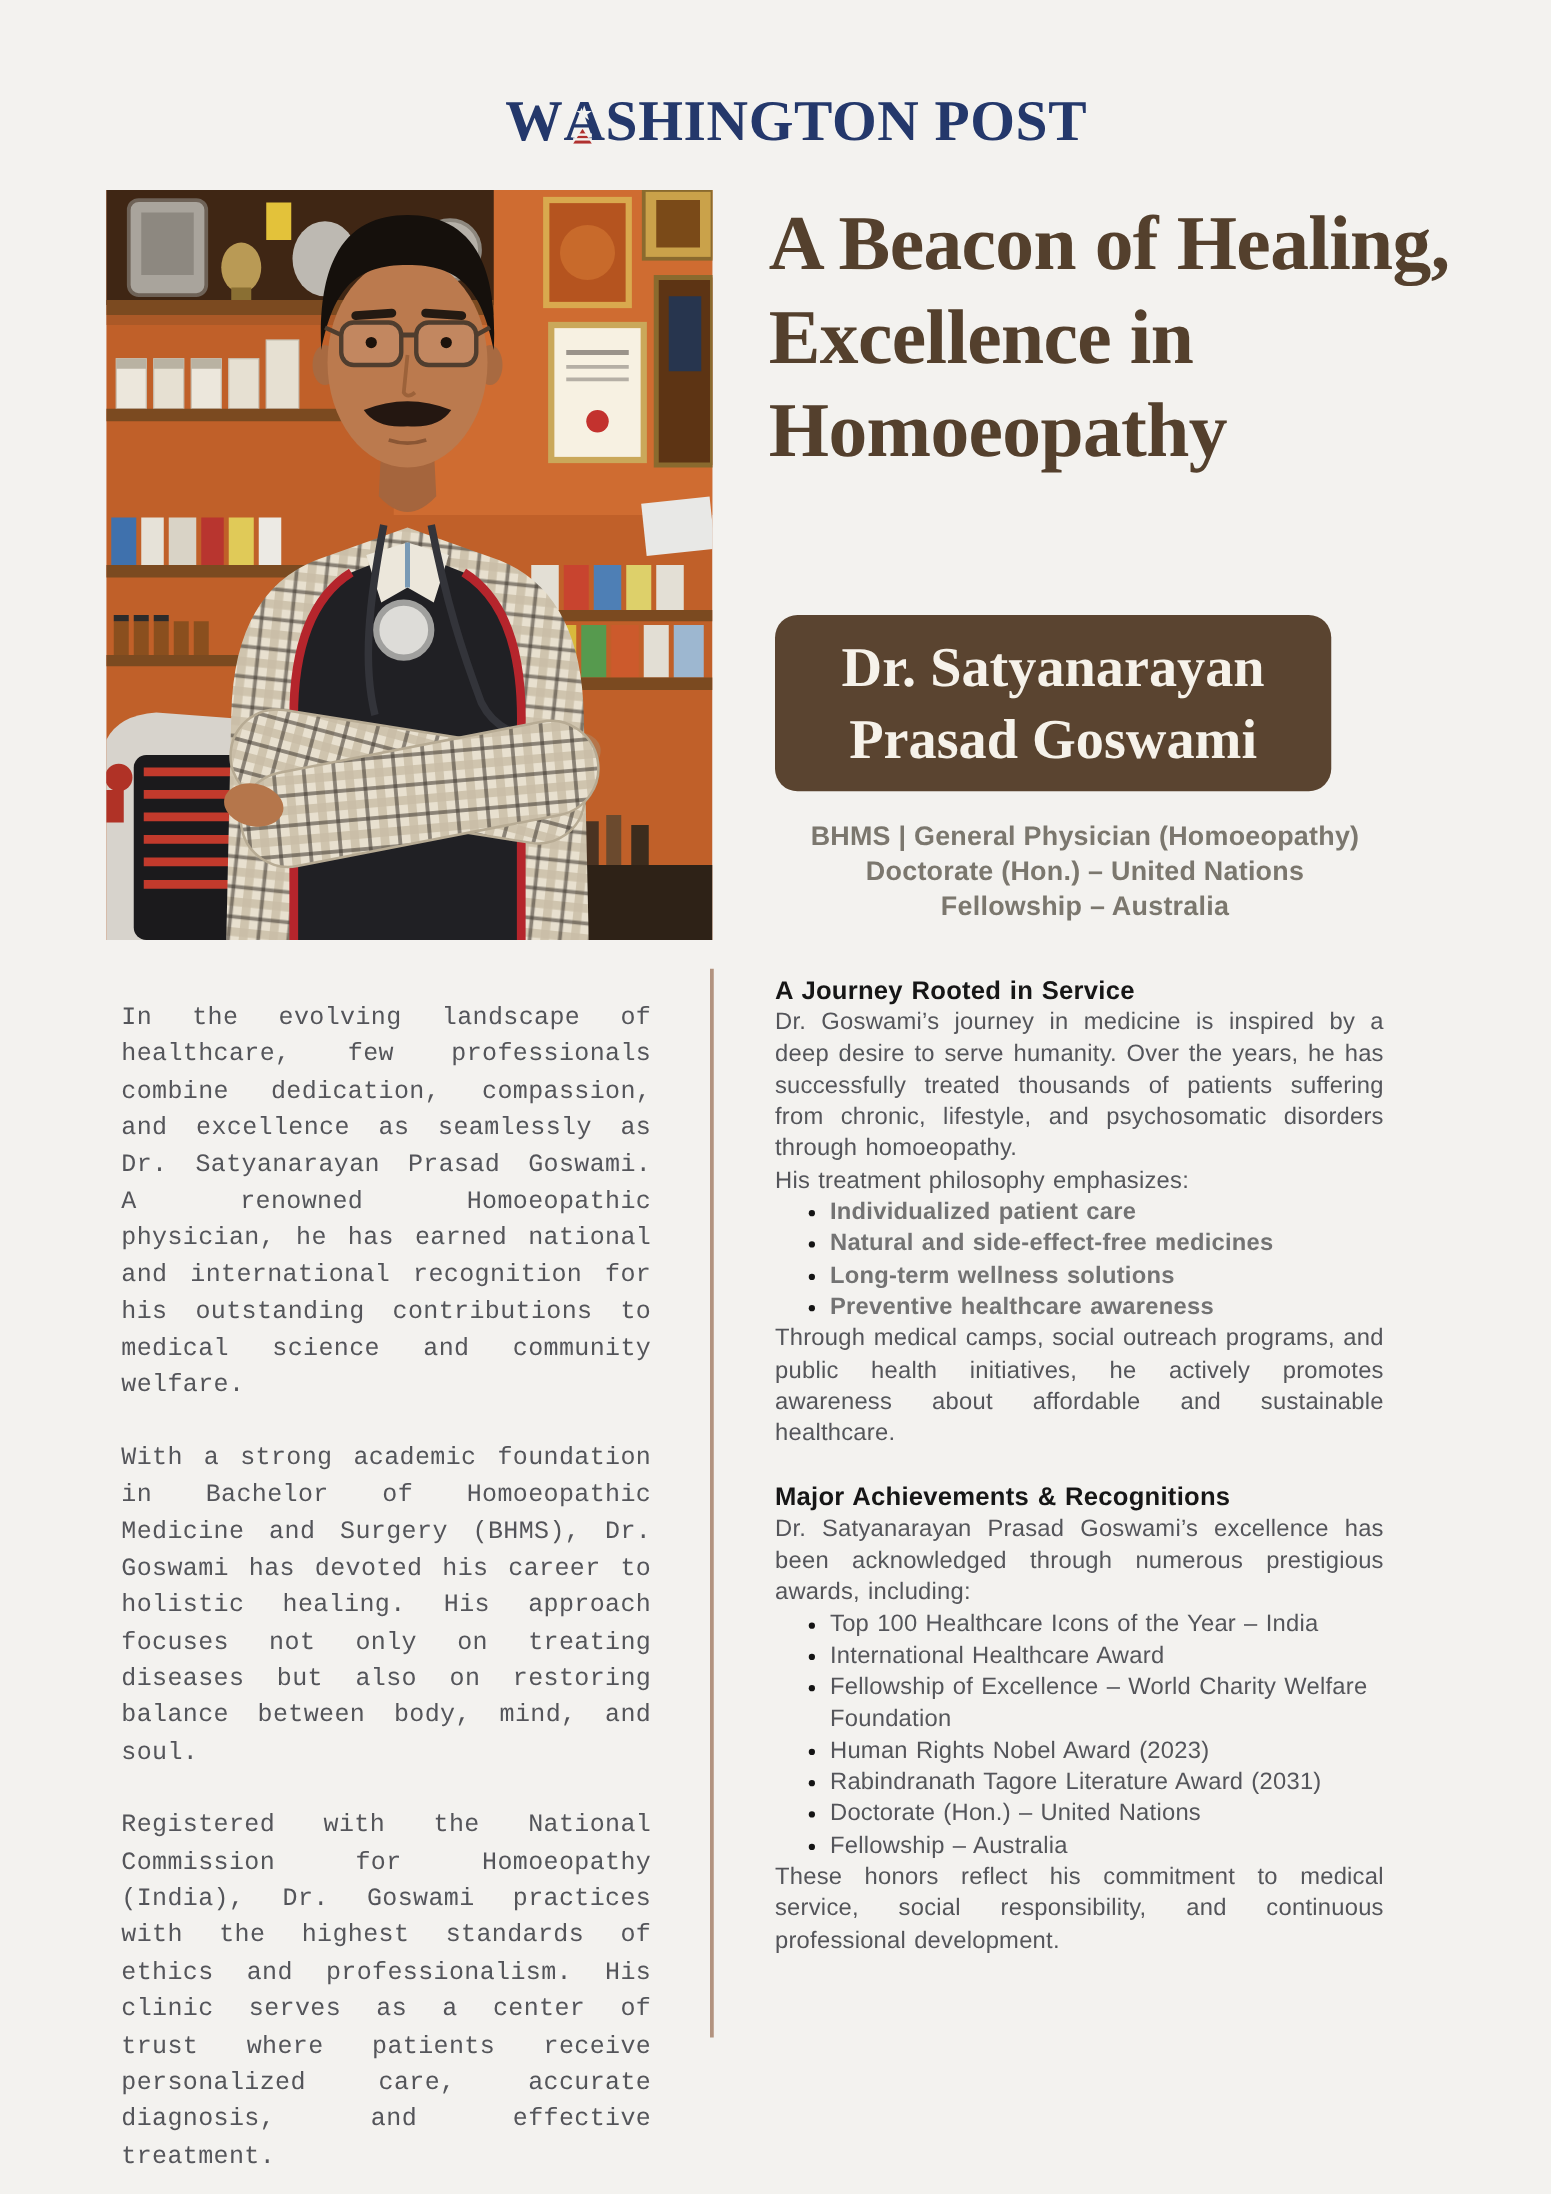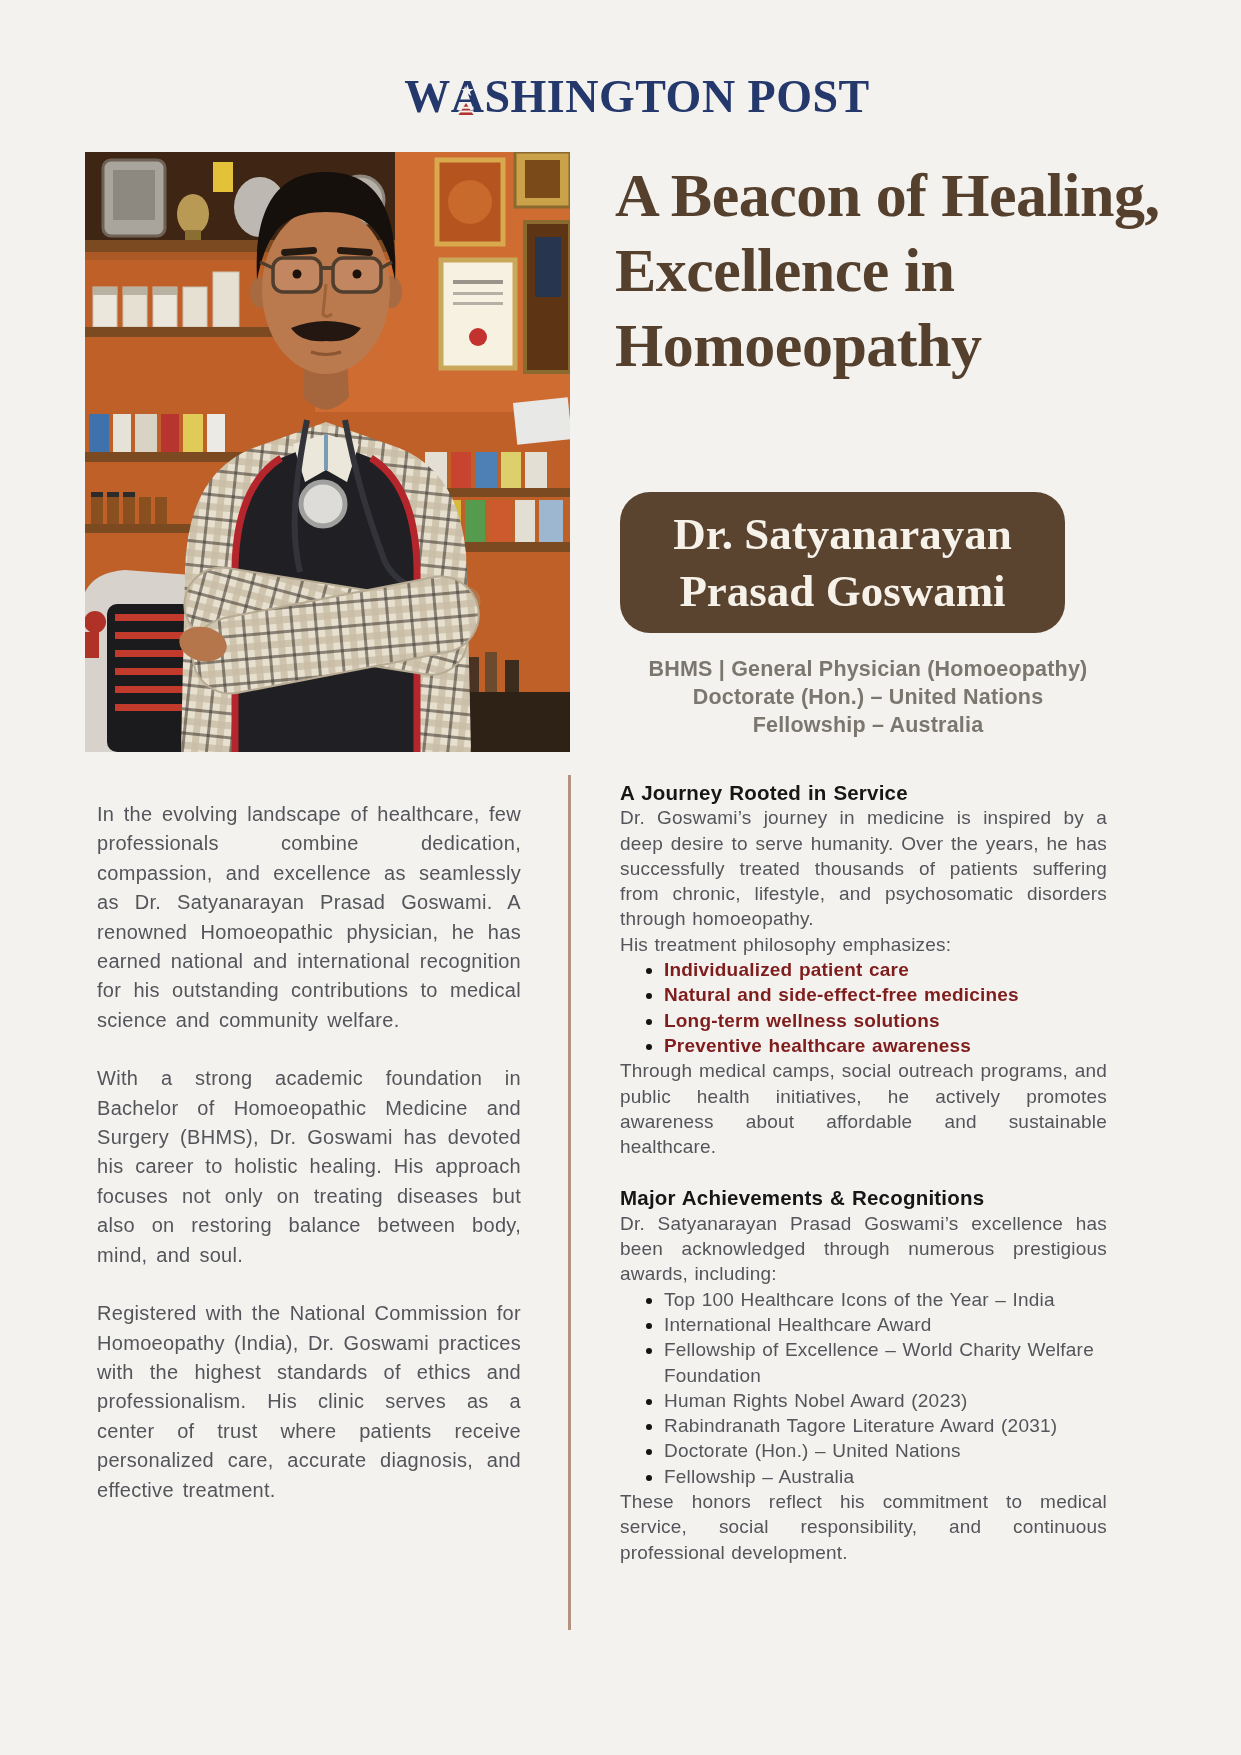--- a/index.html
+++ b/index.html
@@ -29,62 +29,62 @@
   .title{
     position:absolute;left:615px;top:158px;width:515px;margin:0;
     font-family:"Liberation Serif",serif;font-weight:700;
     font-size:62px;line-height:75px;color:#54402d;letter-spacing:-0.5px;
   }
   .t-line{display:block;white-space:nowrap;}
 
   
   .name-badge{
     position:absolute;left:620px;top:492px;width:445px;height:141px;
-    background:#5a4430;border-radius:30px;
+    background:#5a4430;border-radius:18px;
     display:flex;flex-direction:column;justify-content:center;align-items:center;
     font-family:"Liberation Serif",serif;font-weight:700;
     font-size:45px;line-height:57px;color:#f6f2ea;text-align:center;
   }
 
   
   .credentials{
     position:absolute;left:628px;top:655px;width:480px;
     font-weight:700;font-size:21.5px;line-height:28px;color:#7b776e;
     letter-spacing:0.2px;
     text-align:center;
   }
 
   
   .left-col{
     position:absolute;left:97px;top:800px;width:424px;
     font-size:20px;line-height:29.4px;color:#54555a;
     text-align:justify;letter-spacing:0.3px;word-spacing:3px;
   }
-  .left-col p{margin:0 0 29px 0;}
+  .left-col p{margin:0 0 29px 0;font-family:Liberation Mono, monospace;}
 
   
   .divider{position:absolute;left:568px;top:775px;width:3px;height:855px;background:#b2937f;}
 
   
   .right-col{
     position:absolute;left:620px;top:780px;width:487px;
     font-size:19px;line-height:25.3px;color:#54555a;
     letter-spacing:0.2px;word-spacing:1px;
   }
   .right-col h2{
     margin:0;font-size:20.5px;line-height:25.3px;font-weight:700;
     color:#161616;text-align:left;letter-spacing:0.2px;
   }
   .right-col h2.mt{margin-top:26px;}
   .right-col p{margin:0;}
   .right-col p.just{text-align:justify;}
   .right-col ul{margin:0;padding:0 0 0 44px;list-style:disc;}
   .right-col li{line-height:25.3px;padding:0;}
   .right-col li::marker{color:#141414;}
-  .bullets-bold li{font-weight:700;color:#7f1d1d;}
+  .bullets-bold li{font-weight:700;color:#737373;}
 </style>
 </head>
 <body>
 
 <div class="page">
 
   <div class="masthead">
     <span>W</span><span class="logo-a"><span>A</span><span class="logo-star">★</span><svg class="logo-stripes" viewBox="0 0 20 16" aria-hidden="true">
           <polygon points="0,16 20,16 10,0" fill="#b0312f"></polygon>
           <rect x="0" y="5" width="20" height="2.6" fill="#f3f2ef"></rect>

